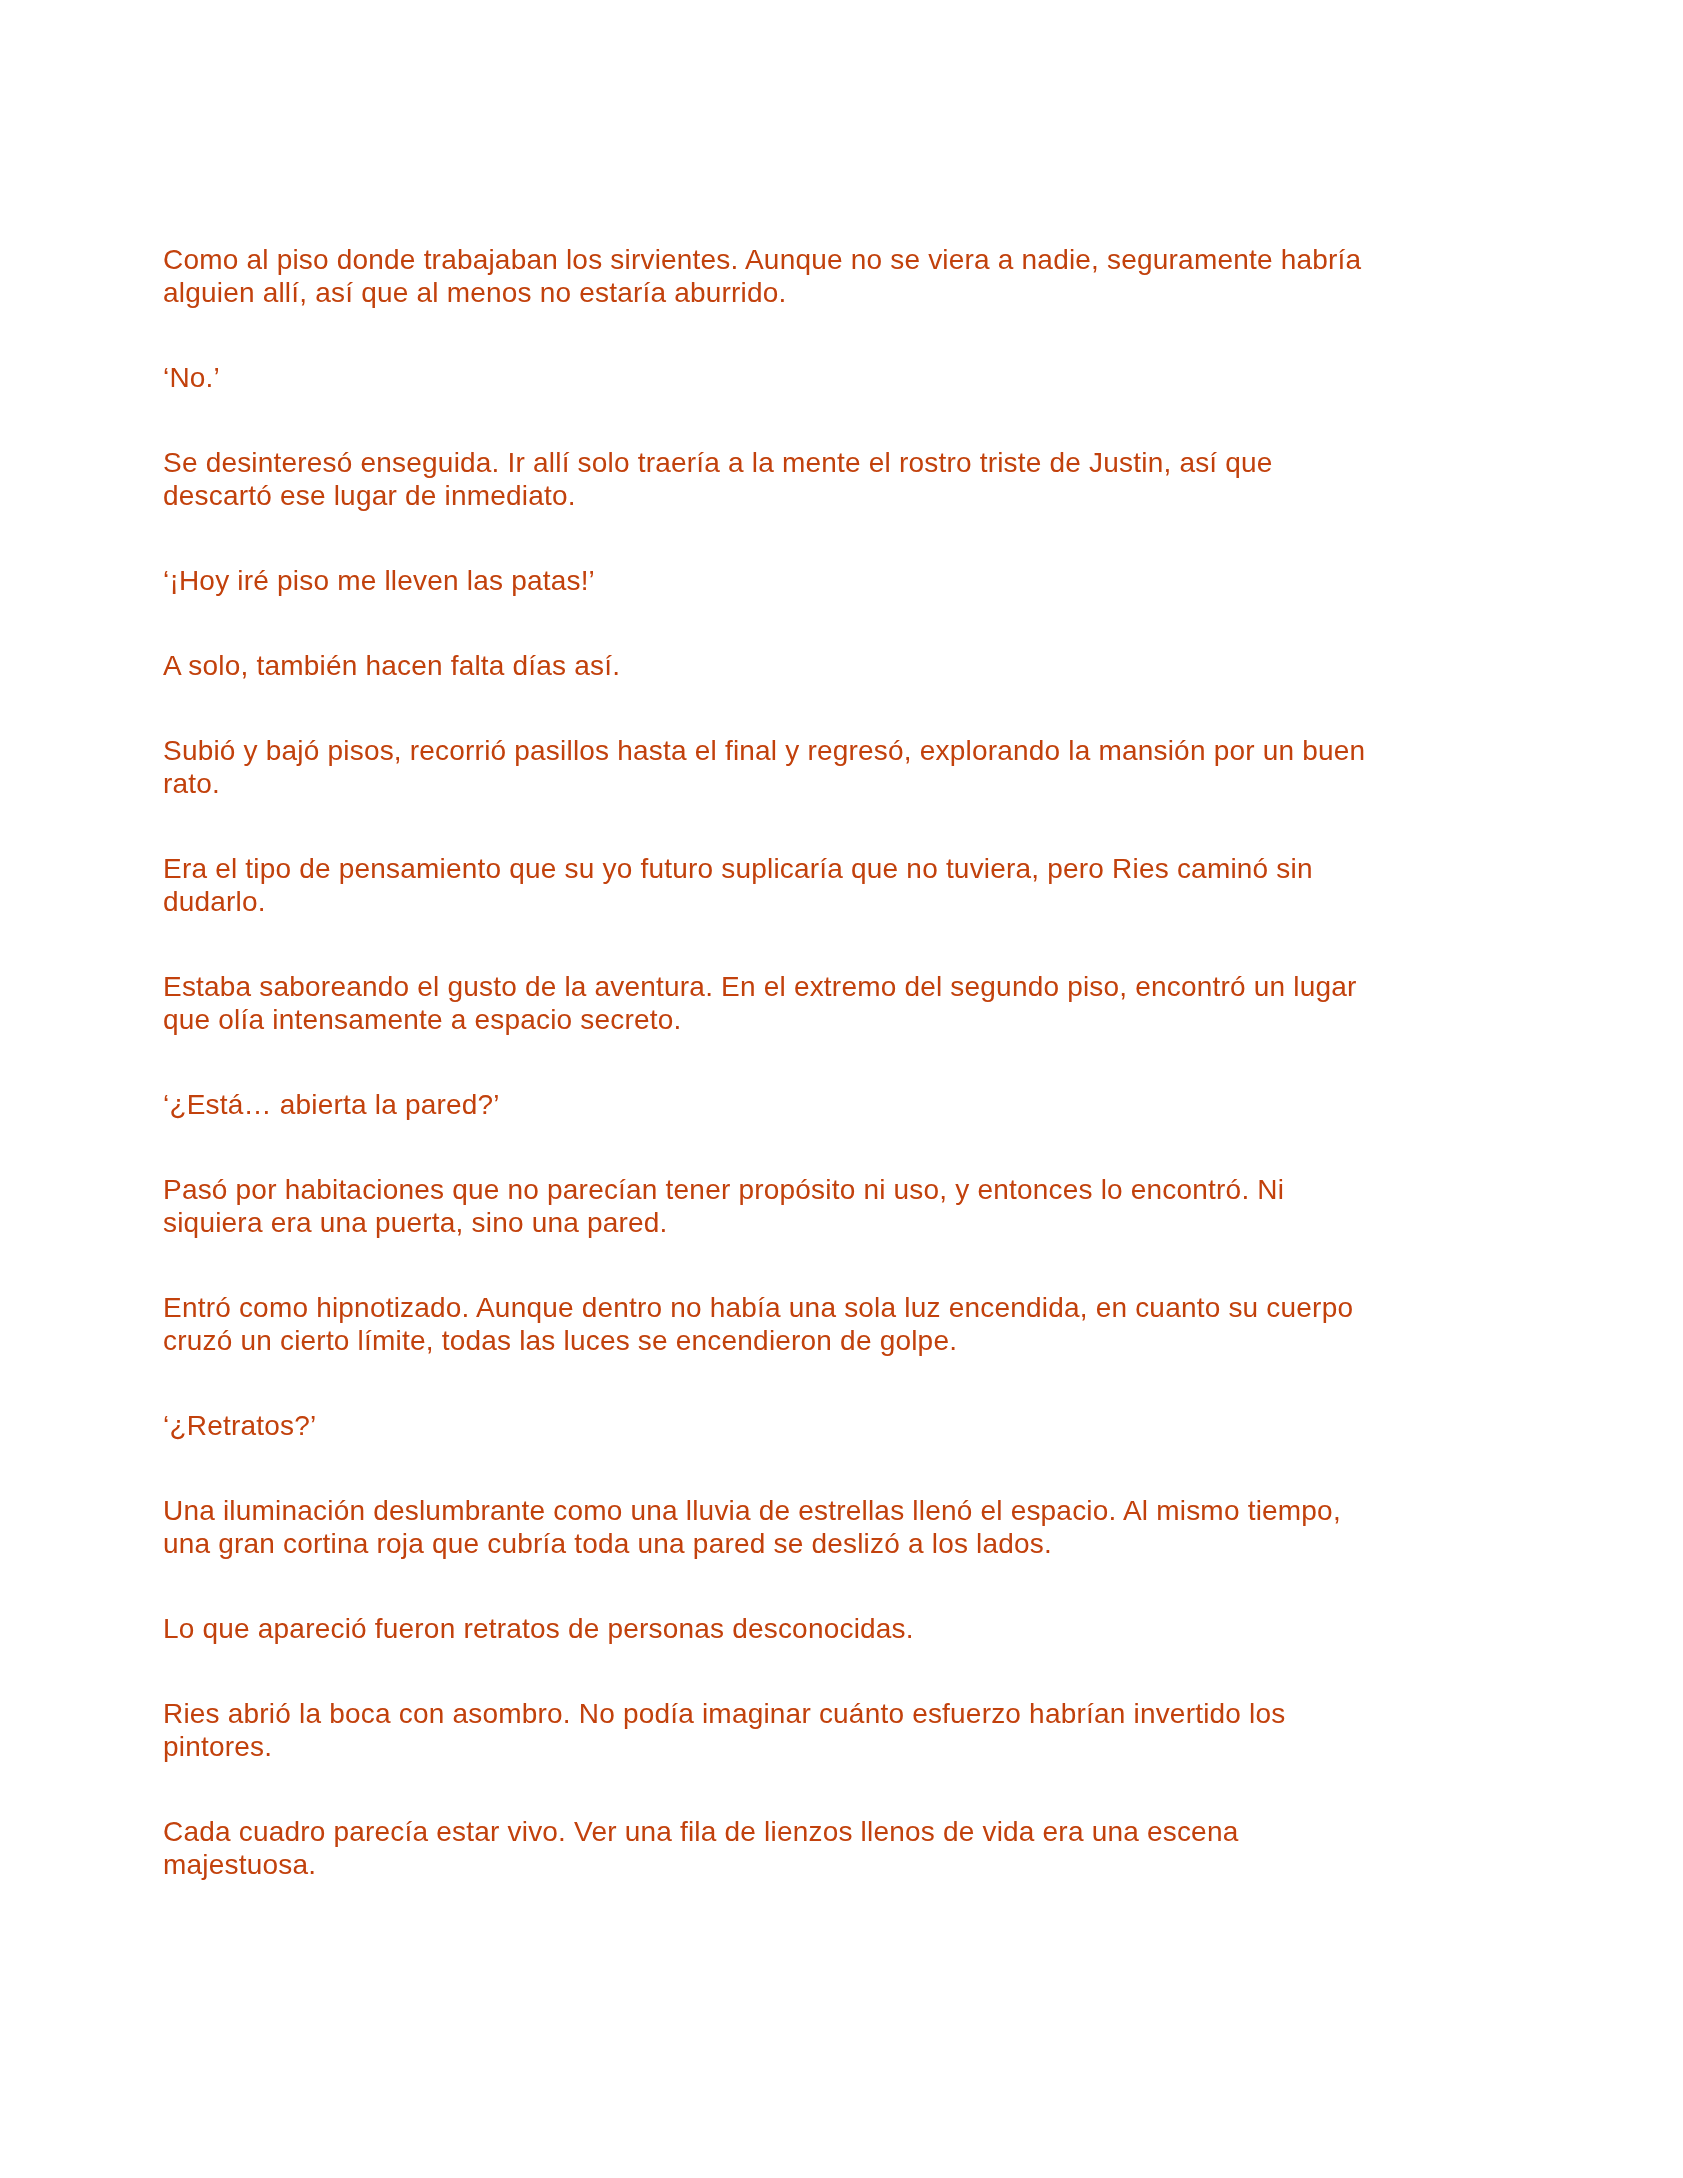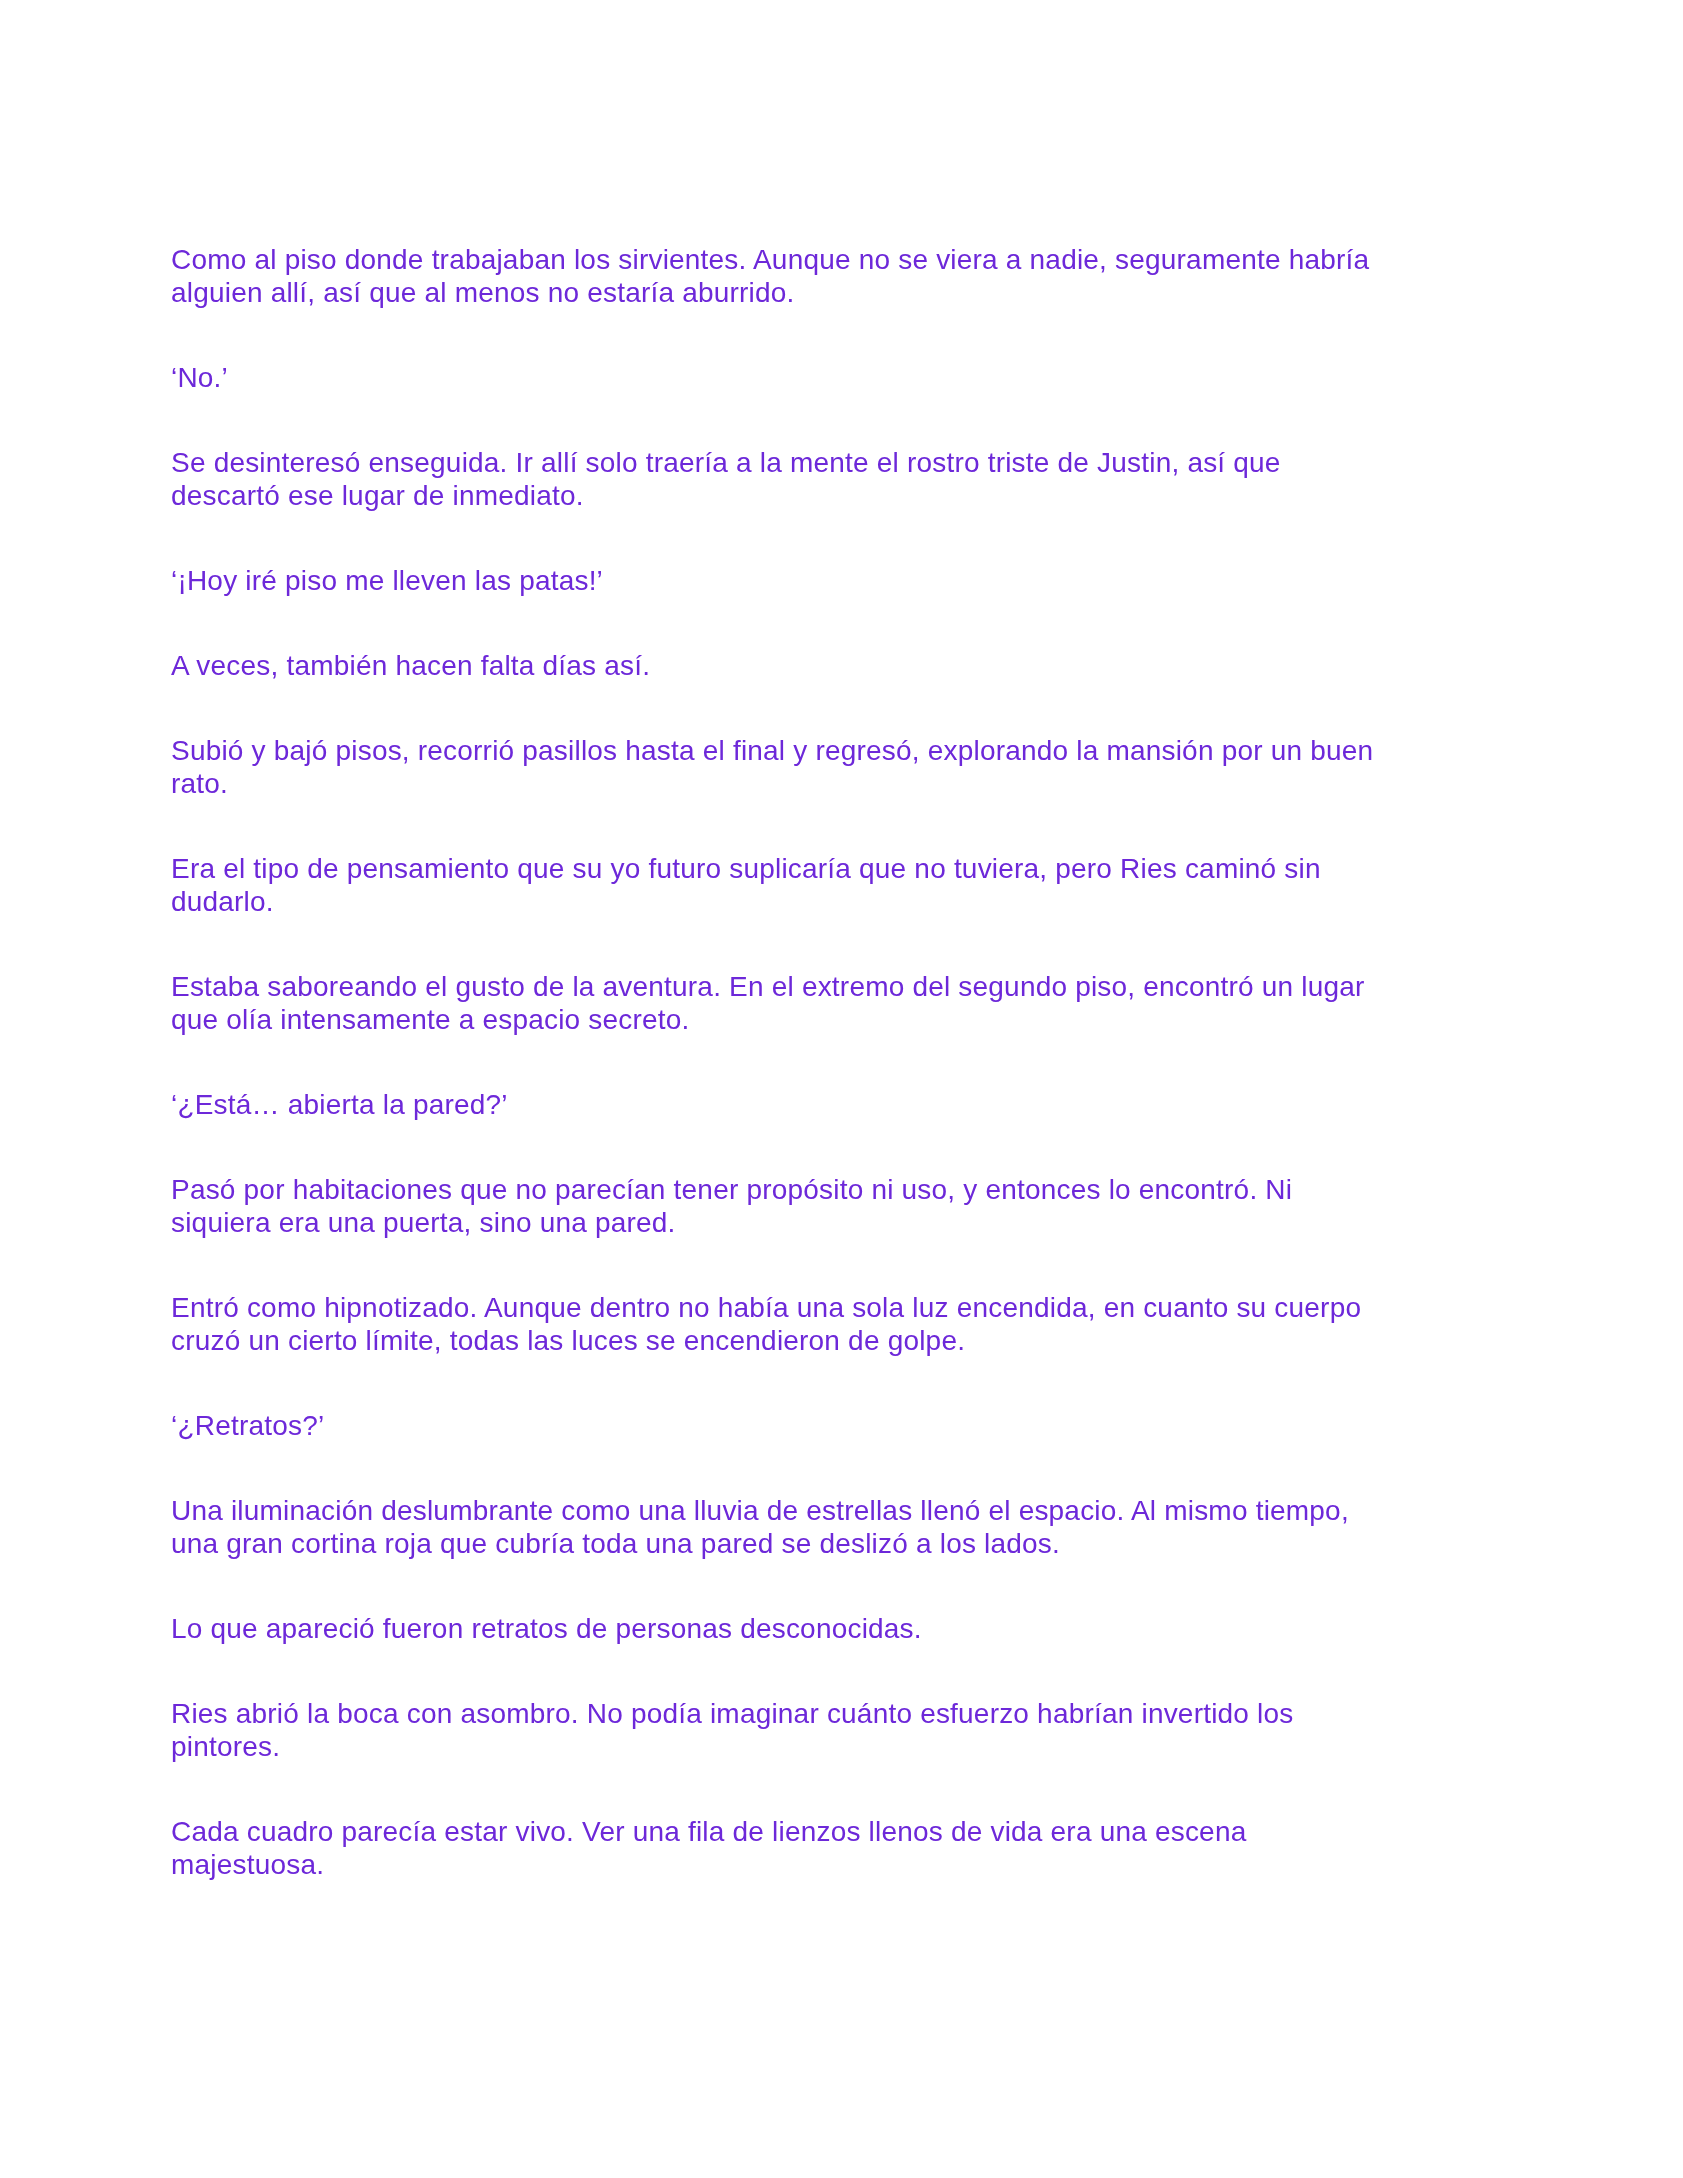--- a/index.html
+++ b/index.html
@@ -15,42 +15,42 @@
     overflow: hidden;
     font-family: "Liberation Sans", "DejaVu Sans", sans-serif;
   }
   .text-block {
     position: absolute;
     top: 243px;
     left: 163px;
     width: 1332px;
   }
   .para {
-    margin: 0 0 52px 8px;
+    margin: 0 0 52px 0;
     font-size: 28px;
     line-height: 33px;
-    color: #6d28d9;
+    color: #c2410c;
     white-space: pre-line;       
     letter-spacing: 0.2px;
   }
   .para.italic {
   }
 </style>
 </head>
 <body>
 
 <div class="page">
   <div class="text-block">
     <p class="para">Como al piso donde trabajaban los sirvientes. Aunque no se viera a nadie, seguramente habría
 alguien allí, así que al menos no estaría aburrido.</p>
     <p class="para italic">‘No.’</p>
     <p class="para">Se desinteresó enseguida. Ir allí solo traería a la mente el rostro triste de Justin, así que
 descartó ese lugar de inmediato.</p>
     <p class="para italic">‘¡Hoy iré piso me lleven las patas!’</p>
-    <p class="para">A veces, también hacen falta días así.</p>
+    <p class="para">A solo, también hacen falta días así.</p>
     <p class="para">Subió y bajó pisos, recorrió pasillos hasta el final y regresó, explorando la mansión por un buen
 rato.</p>
     <p class="para">Era el tipo de pensamiento que su yo futuro suplicaría que no tuviera, pero Ries caminó sin
 dudarlo.</p>
     <p class="para">Estaba saboreando el gusto de la aventura. En el extremo del segundo piso, encontró un lugar
 que olía intensamente a espacio secreto.</p>
     <p class="para italic">‘¿Está… abierta la pared?’</p>
     <p class="para">Pasó por habitaciones que no parecían tener propósito ni uso, y entonces lo encontró. Ni
 siquiera era una puerta, sino una pared.</p>
     <p class="para">Entró como hipnotizado. Aunque dentro no había una sola luz encendida, en cuanto su cuerpo

